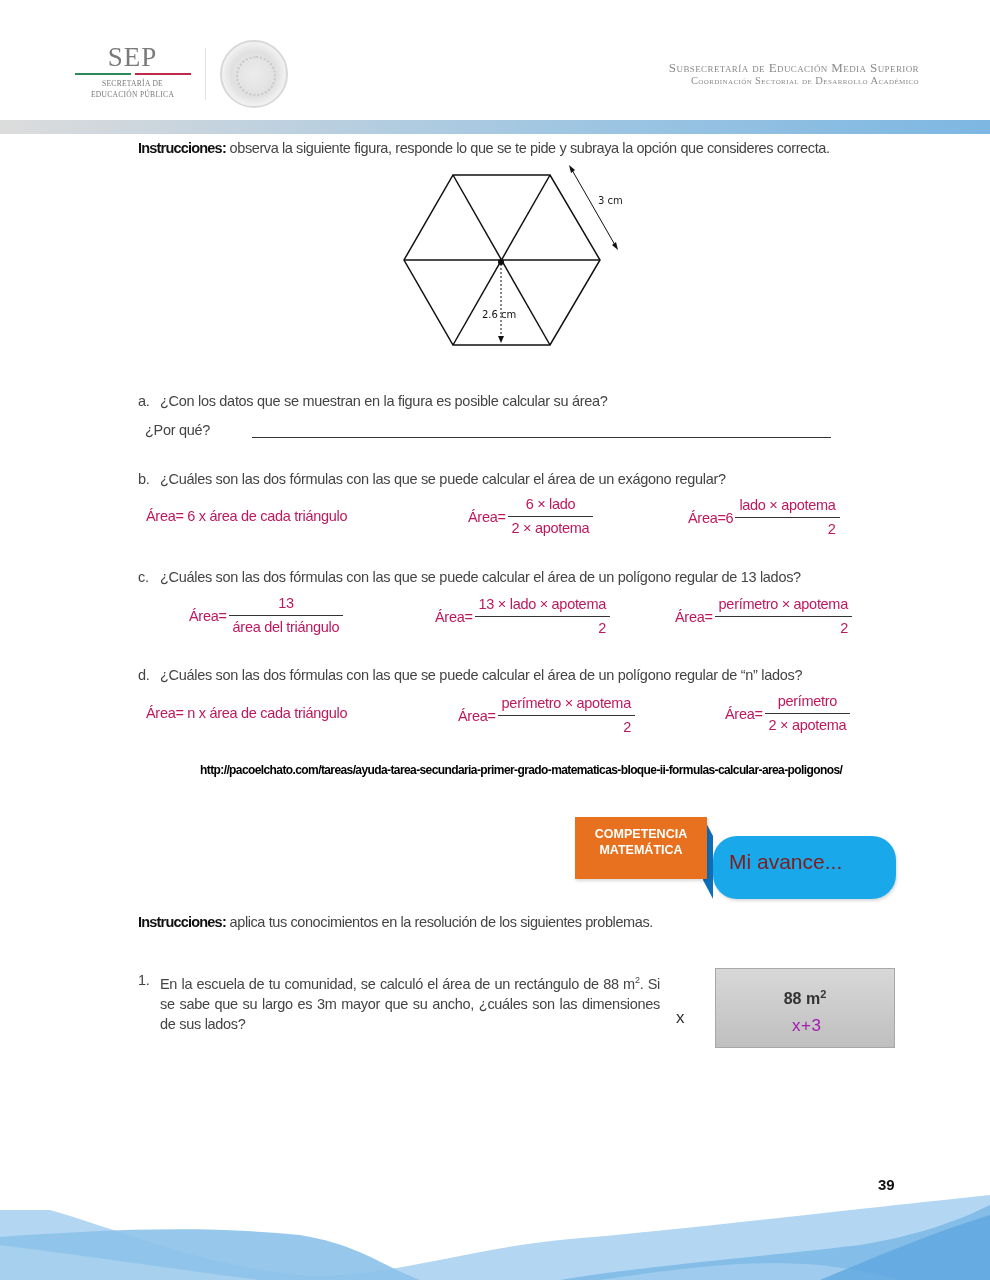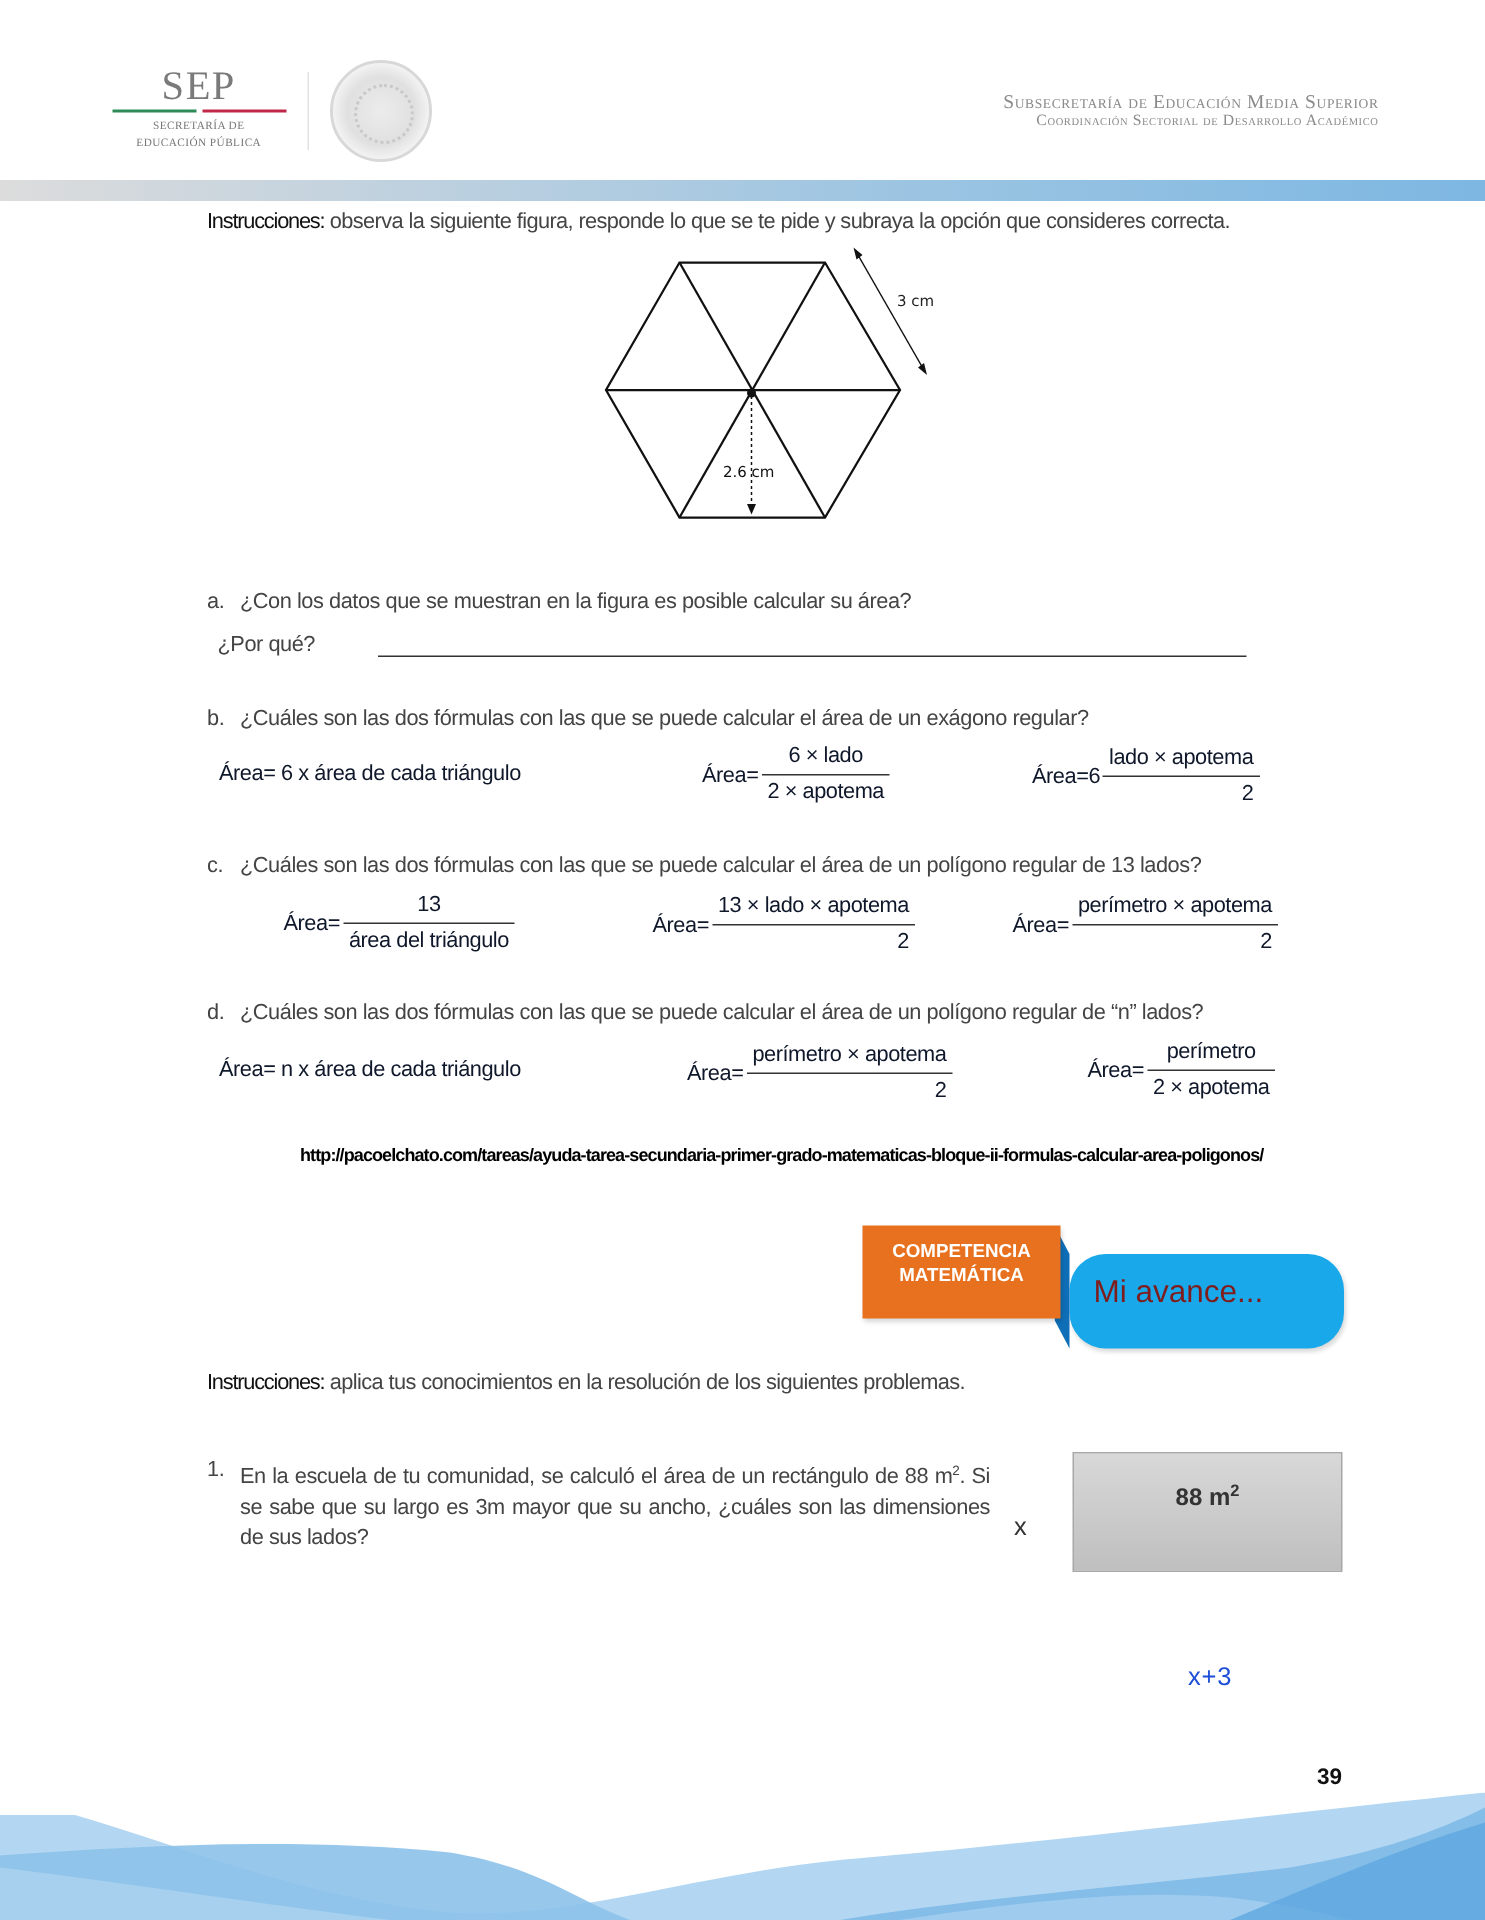--- a/index.html
+++ b/index.html
@@ -19,46 +19,46 @@
   .seal::after { content: ""; position: absolute; left: 14px; top: 14px; width: 36px; height: 36px; border-radius: 50%; border: 2px dotted #c9c9c9; }
 
   .header-right { right: 71px; top: 61px; text-align: right; font-family: "Liberation Serif", serif; color: #8a8a8a; font-variant: small-caps; }
   .hr-1 { font-size: 13px; letter-spacing: 0.4px; line-height: 14px; }
   .hr-2 { font-size: 10.5px; letter-spacing: 0.4px; line-height: 12px; }
 
   .top-band { left: 0; top: 120px; width: 990px; height: 14px; background: linear-gradient(90deg, #dcdcdc 0%, #bcd0df 30%, #9dc5e2 60%, #7db7e2 100%); }
 
   
   .instr { left: 138px; font-size: 14.5px; color: #444; letter-spacing: -0.4px; line-height: 18px; white-space: nowrap; }
-  .instr b { color: #111; font-weight: normal; letter-spacing: -0.8px; text-align: center; }
+  .instr b { color: #111; font-weight: bold; letter-spacing: -0.8px; text-align: center; }
 
   .q { left: 138px; font-size: 14.5px; color: #444; letter-spacing: -0.3px; line-height: 18px; white-space: nowrap; }
   .q .letter { display: inline-block; width: 22px; }
 
-  .formula { font-size: 14.5px; color: #0f172a; letter-spacing: -0.3px; white-space: nowrap; display: flex; align-items: center; }
+  .formula { font-size: 14.5px; color: #be185d; letter-spacing: -0.3px; white-space: nowrap; display: flex; align-items: center; }
   .frac { display: inline-flex; flex-direction: column; align-items: flex-end; margin-left: 2px; }
   .frac .num { padding: 0 4px 3px 4px; line-height: 17px; border-bottom: 1px solid #333; text-align: center; width: 100%; }
   .frac .den { padding: 3px 4px 0 4px; line-height: 17px; text-align: center; }
 
   .answer-line { left: 252px; top: 437px; width: 579px; height: 1px; background: #333; }
 
   .url { left: 200px; top: 763px; font-size: 12px; font-weight: bold; color: #000000; letter-spacing: -0.6px; white-space: nowrap; }
 
   
   .badge-orange { left: 575px; top: 817px; width: 132px; height: 62px; background: #e8711f; color: #fff; font-weight: bold; font-size: 12.5px; text-align: center; line-height: 16px; padding-top: 9px; letter-spacing: 0px; box-shadow: 1px 2px 3px rgba(0,0,0,0.15); }
   .badge-blue { left: 713px; top: 836px; width: 183px; height: 63px; background: #19a9ea; color: #7f1d1d; font-size: 21px; line-height: 52px; padding-left: 16px; box-shadow: 1px 2px 3px rgba(0,0,0,0.15); border-radius: 24px; }
 
   .problem { left: 138px; top: 970px; width: 522px; font-size: 14.5px; color: #444; letter-spacing: -0.3px; line-height: 20px; }
   .problem .num { position: absolute; left: 0; top: 0; }
   .problem .txt { padding-left: 22px; text-align: justify; }
 
   .rect-fig { left: 715px; top: 968px; width: 180px; height: 80px; background: linear-gradient(180deg, #d8d8d8 0%, #bfbfbf 100%); border: 1px solid #a8a8a8; text-align: center; padding-top: 19px; font-size: 16px; font-weight: bold; color: #333; }
   .rect-fig sup { font-size: 11px; }
   .x-label { left: 676px; top: 1008px; font-size: 17px; color: #333; }
-  .x3-label { left: 792px; top: 1108px; font-size: 17px; color: #1d4ed8; letter-spacing: 0.5px; }
+  .x3-label { left: 792px; top: 1016px; font-size: 17px; color: #a21caf; letter-spacing: 0.5px; }
 
   .page-num { left: 878px; top: 1176px; font-size: 15px; font-weight: bold; color: #111; }
 
   .footer-waves { left: 0; top: 1195px; width: 990px; height: 85px; }
 </style>
 </head>
 <body>
 
 <div class="abs sep-logo">
   <div class="sep-word">SEP</div>

